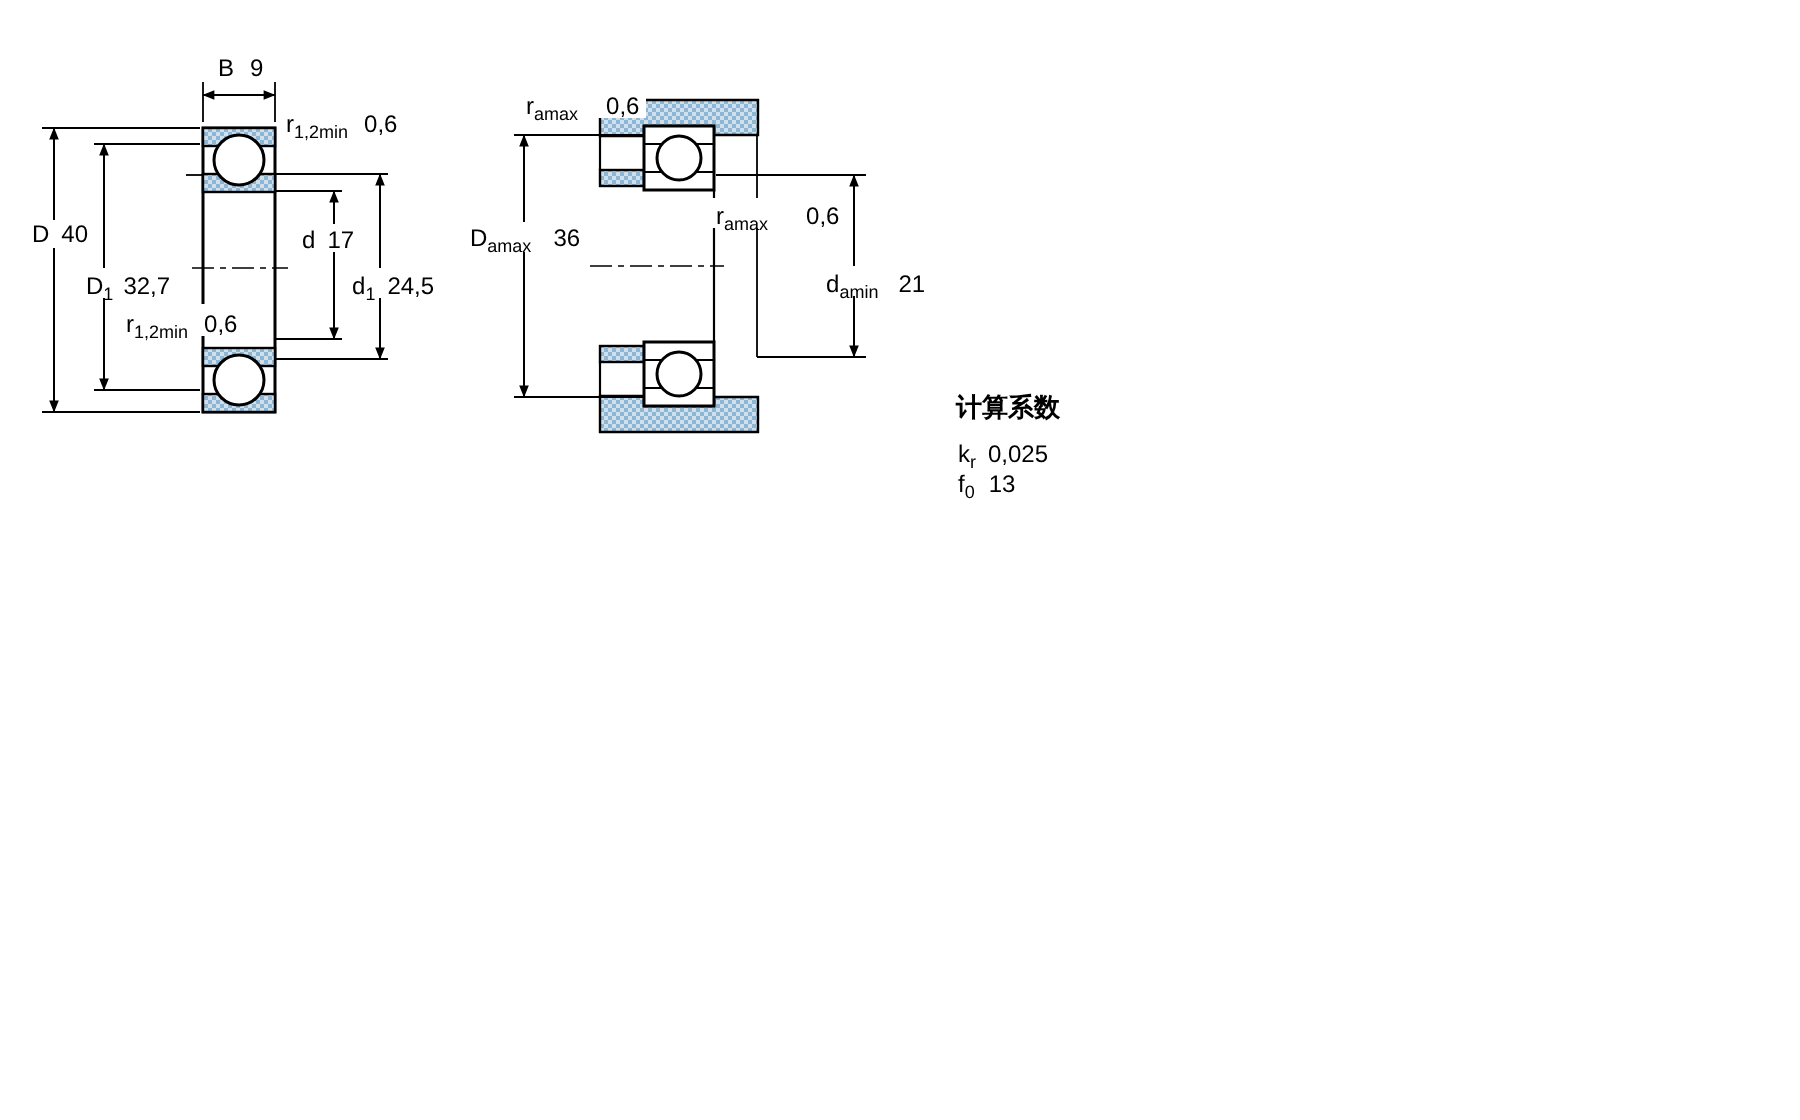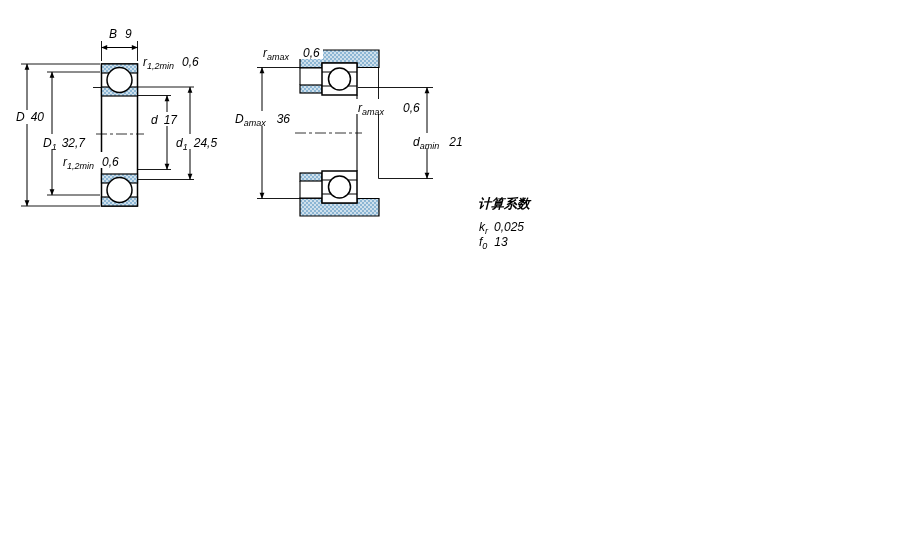--- a/index.html
+++ b/index.html
@@ -1,16 +1,16 @@
 <!DOCTYPE html>
 <html><head>
 <meta charset="utf-8">
 <style>
   html,body{margin:0;padding:0;background:#fff;}
-  .stage{position:relative;width:900px;height:479px;background:#fff;overflow:hidden;font-style:italic;}
+  .stage{position:relative;width:900px;height:479px;background:#fff;overflow:hidden;}
   svg{display:block;}
   .lbl{font-family:"Liberation Sans","DejaVu Sans",sans-serif;font-size:12px;fill:#000;}
   .sub{font-size:9px;}
   .heading{font-family:"Liberation Sans","DejaVu Sans",sans-serif;font-size:13px;font-weight:bold;fill:#000;}
   .part{fill:#ffffff;stroke:#000;stroke-width:1.5;}
   .thin{fill:none;stroke:#000;stroke-width:1.1;}
   .hatch{stroke:#000;stroke-width:1.2;}
   .ext{stroke:#000;stroke-width:0.9;fill:none;}
   .dim{stroke:#000;stroke-width:1;fill:none;marker-start:url(#arrow);marker-end:url(#arrow);}
   .cl{stroke:#000;stroke-width:0.8;fill:none;stroke-dasharray:11 3 3 3;}

